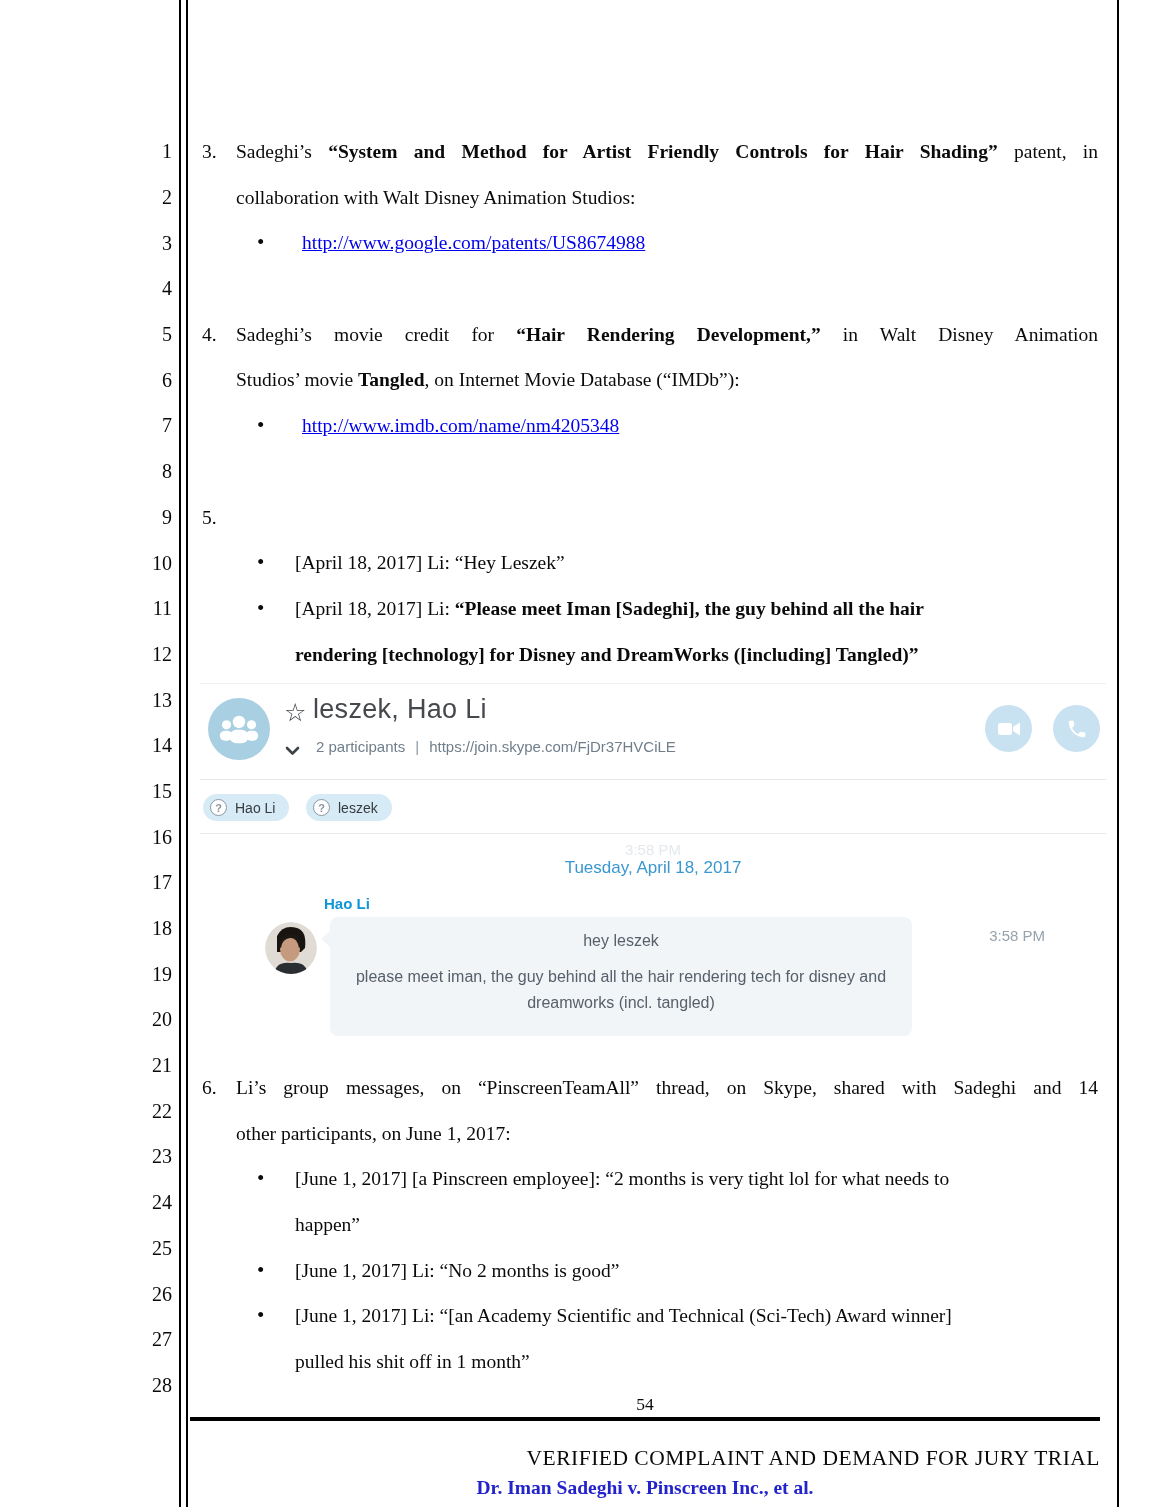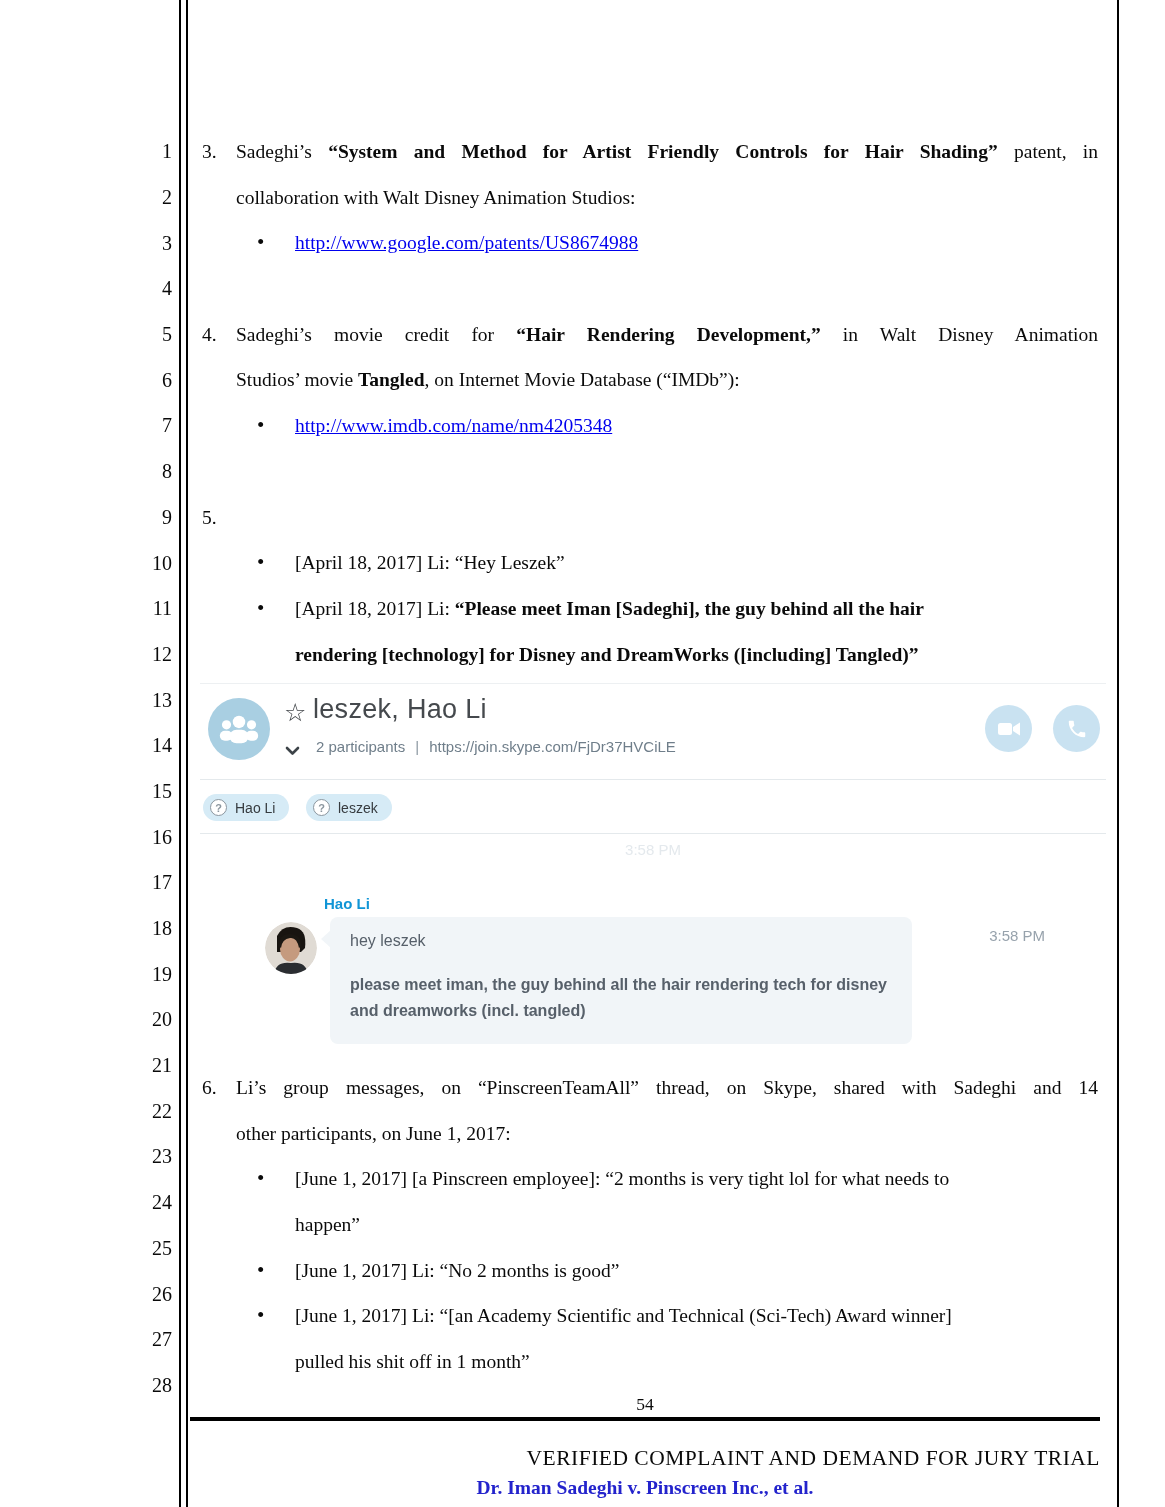--- a/index.html
+++ b/index.html
@@ -16,21 +16,21 @@
   .docblock{position:absolute;left:200px;width:898px;}
   .blk-top{top:129px;} .blk-bottom{top:1065px;}
   .line{position:relative;height:45.7px;line-height:45.7px;font-size:19.5px;
         padding-left:36px;white-space:nowrap;}
   .line.blank{padding:0;}
   .line.bullet,.line.bullet-cont{padding-left:95px;}
   .line .num{position:absolute;left:2px;}
   .line .dot{position:absolute;left:57px;font-size:21px;}
   .line.just{white-space:normal;text-align:justify;text-align-last:justify;}
   .line .bold{font-weight:bold;}
-  a.doclink{color:#0000EE;text-decoration:underline;cursor:pointer;}
+  a.doclink{color:#0000EE;text-decoration:underline;cursor:pointer;margin-left:7px;}
   
   .skype{position:absolute;left:200px;top:683px;width:906px;height:360px;background:#fff;
          border-top:1px solid #edf0f2;font-family:"Liberation Sans","DejaVu Sans",sans-serif;}
   .skype .abs{position:absolute;}
   .sk-avatar{left:8px;top:14px;width:62px;height:62px;border-radius:50%;background:#a9cfe2;
              display:flex;align-items:center;justify-content:center;}
   .sk-star{left:84px;top:16px;font-size:25px;color:#43474b;line-height:1;}
   .sk-title{left:113px;top:10px;font-size:27px;font-weight:400;color:#45494d;letter-spacing:.3px;}
   .sk-chevron{left:85px;top:58px;}
   .sk-sub{left:116px;top:54px;font-size:15px;color:#6f7e8a;}
@@ -46,25 +46,25 @@
   .chip1{left:3px;} .chip2{left:106px;}
   .q-badge{width:17px;height:17px;border-radius:50%;border:1.5px solid #8b969f;color:#8b969f;
            font-size:11px;font-weight:bold;display:flex;align-items:center;justify-content:center;
            background:#fff;box-sizing:border-box;}
   .sk-ghost{top:157px;left:0;width:906px;text-align:center;font-size:15px;color:#e4e9ed;}
   .sk-date{top:174px;left:0;width:906px;text-align:center;font-size:17px;color:#3a97cf;}
   .sk-sender{left:124px;top:211px;font-size:15px;font-weight:bold;color:#1095d6;}
   .sk-msg-avatar{left:65px;top:238px;width:52px;height:52px;border-radius:50%;overflow:hidden;}
   .sk-bubble{left:130px;top:233px;width:582px;background:#f1f5f8;border-radius:8px;
              padding:11px 20px 20px;box-sizing:border-box;font-size:16px;line-height:26px;
-             color:#57606a;}
+             color:#57606a;text-align:center;}
   .sk-bubble::before{content:"";position:absolute;left:-9px;top:13px;border:9px solid transparent;
              border-right:10px solid #f1f5f8;border-left:0;}
   .sk-bubble p{margin:0;}
-  .sk-bubble p + p{margin-top:18px;font-weight:bold;}
+  .sk-bubble p + p{margin-top:10px;}
   .sk-time{top:243px;right:61px;font-size:15px;color:#97a2ac;}
   
   .f-pagenum{position:absolute;top:1394px;left:190px;width:910px;text-align:center;font-size:17.5px;}
   .f-rule{position:absolute;top:1417px;left:190px;width:910px;height:4px;background:#000;}
   .f-title{position:absolute;top:1446px;left:190px;width:910px;text-align:right;
            font-size:21.5px;letter-spacing:.5px;}
   .f-case{position:absolute;top:1477px;left:190px;width:910px;text-align:center;
           font-size:19.5px;font-weight:bold;color:#2323cc;}
 </style>
 </head>
@@ -161,20 +161,21 @@
       <span>Hao Li</span>
     </div>
     <div class="abs sk-chip chip2">
       <span class="q-badge">?</span>
       <span>leszek</span>
     </div>
 
     <div class="abs sk-div d2"></div>
 
     <div class="abs sk-ghost">3:58 PM</div>
+    <div class="abs sk-date">Tuesday, April 18, 2017</div>
 
     <div class="abs sk-sender">Hao Li</div>
 
     <div class="abs sk-msg-avatar">
       <svg width="52" height="52" viewBox="0 0 52 52">
         <circle cx="26" cy="26" r="26" fill="#e0dbd4"></circle>
         <path d="M12 14 Q18 2 32 6 Q42 9 40 26 L36 30 L12 30 Z" fill="#181410"></path>
         <ellipse cx="25" cy="27" rx="10" ry="12.5" fill="#c59a7e"></ellipse>
         <path d="M14 24 Q14 11 26 12 Q37 13 36 24 L34 26 Q32 15 25 16 Q17 17 16 26 Z" fill="#1b1712"></path>
         <path d="M9 52 Q11 39 26 41 Q41 39 43 52 Z" fill="#2a2d31"></path>

